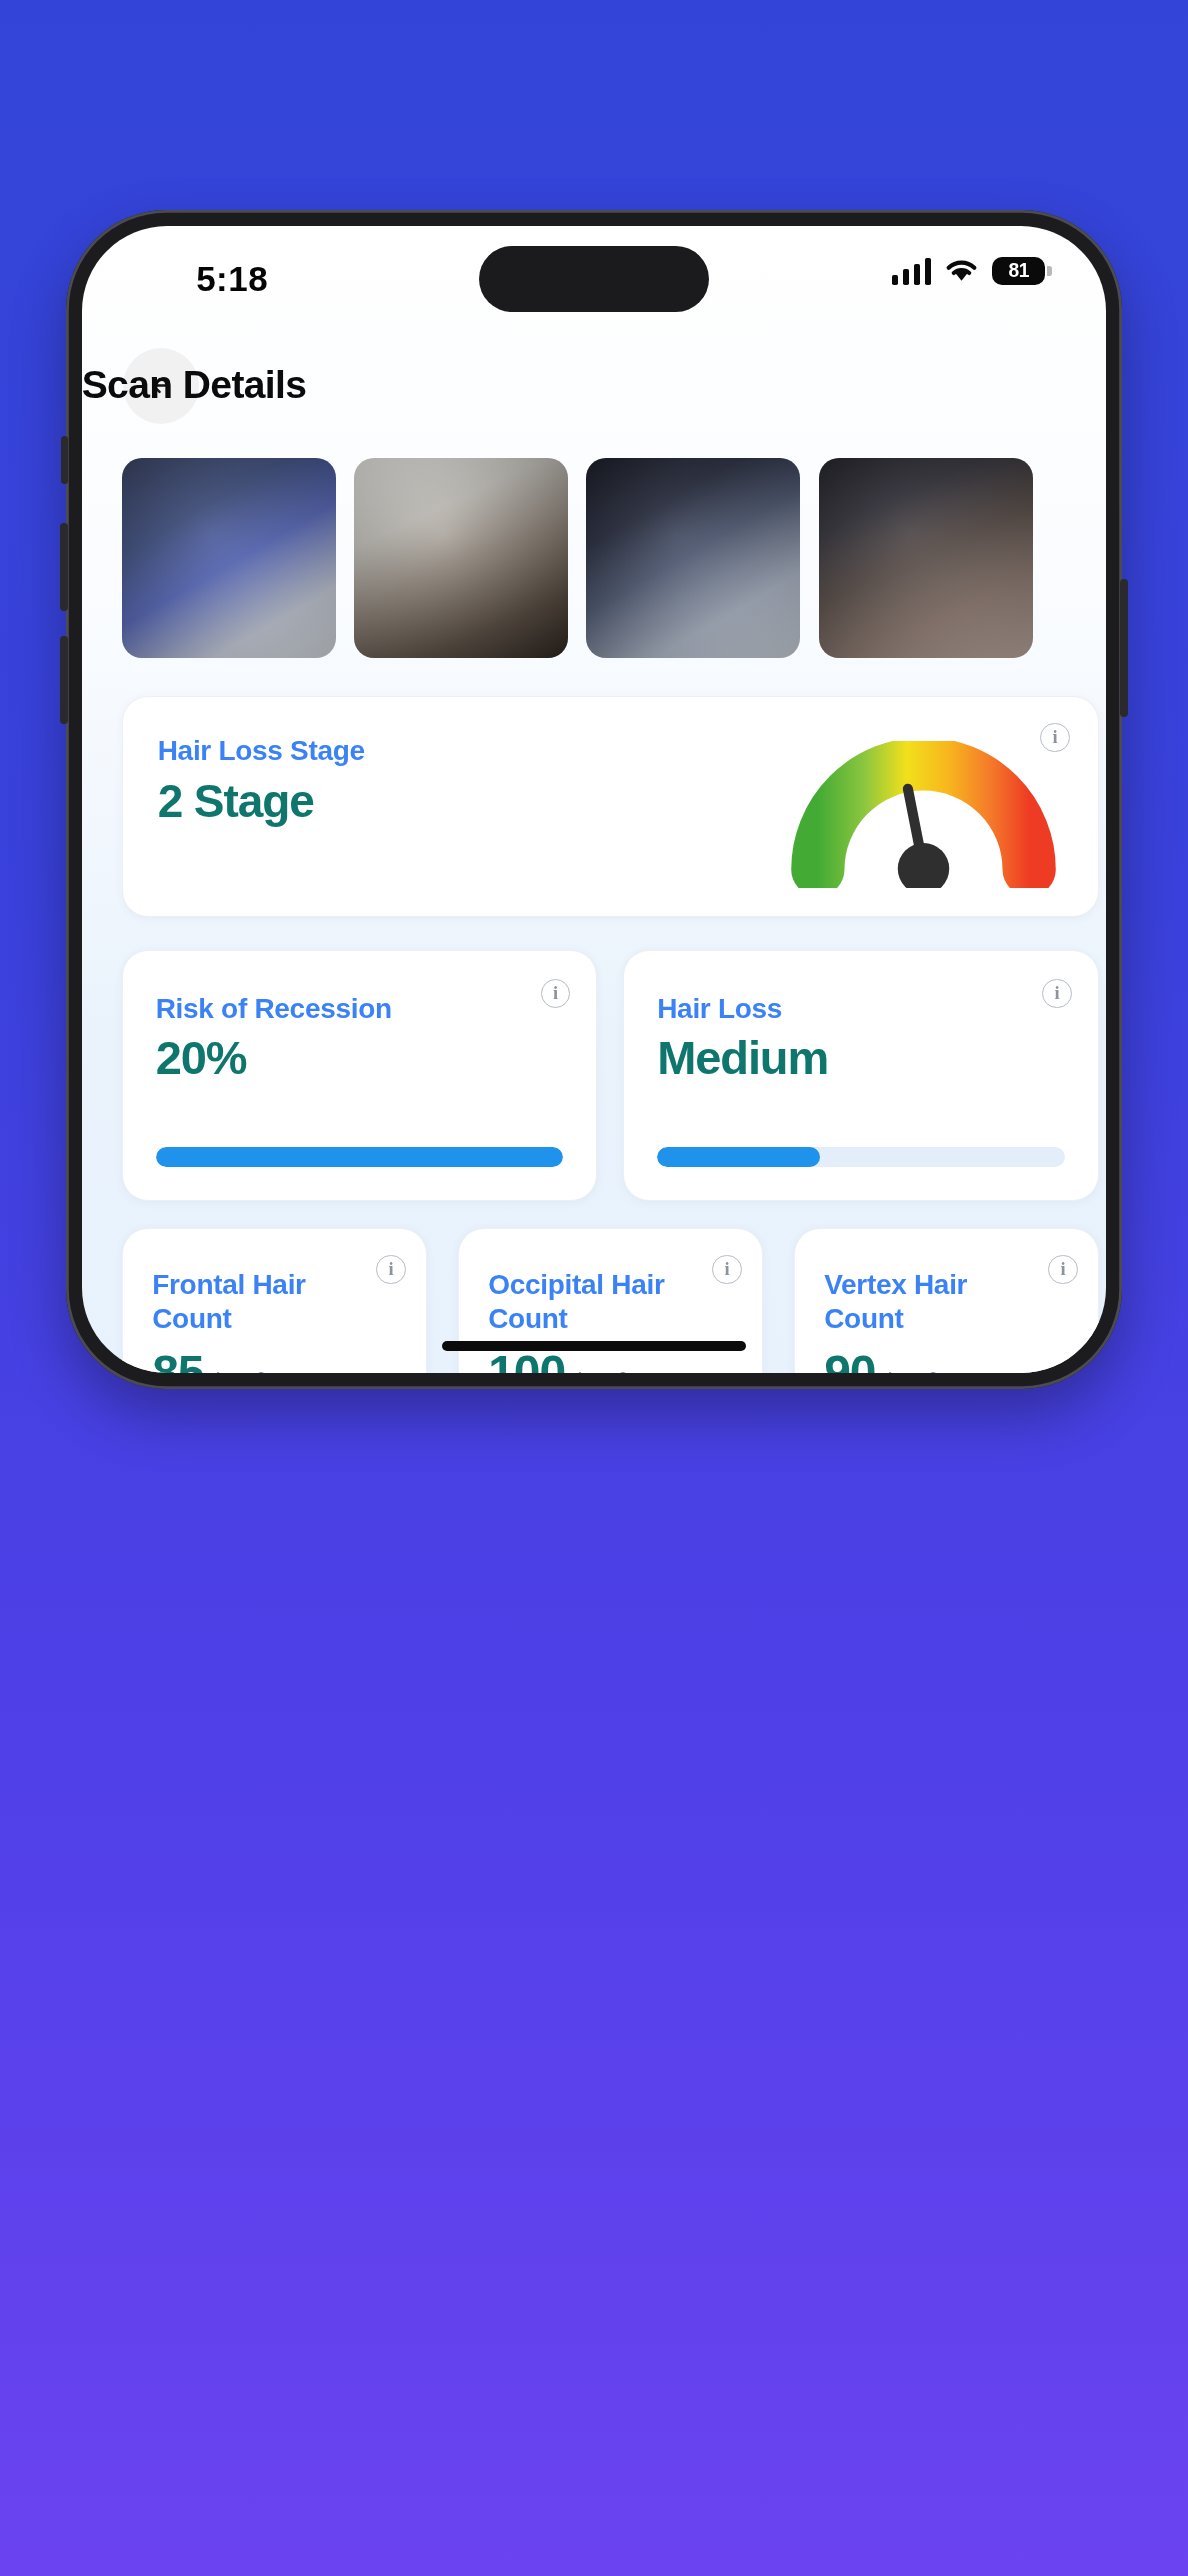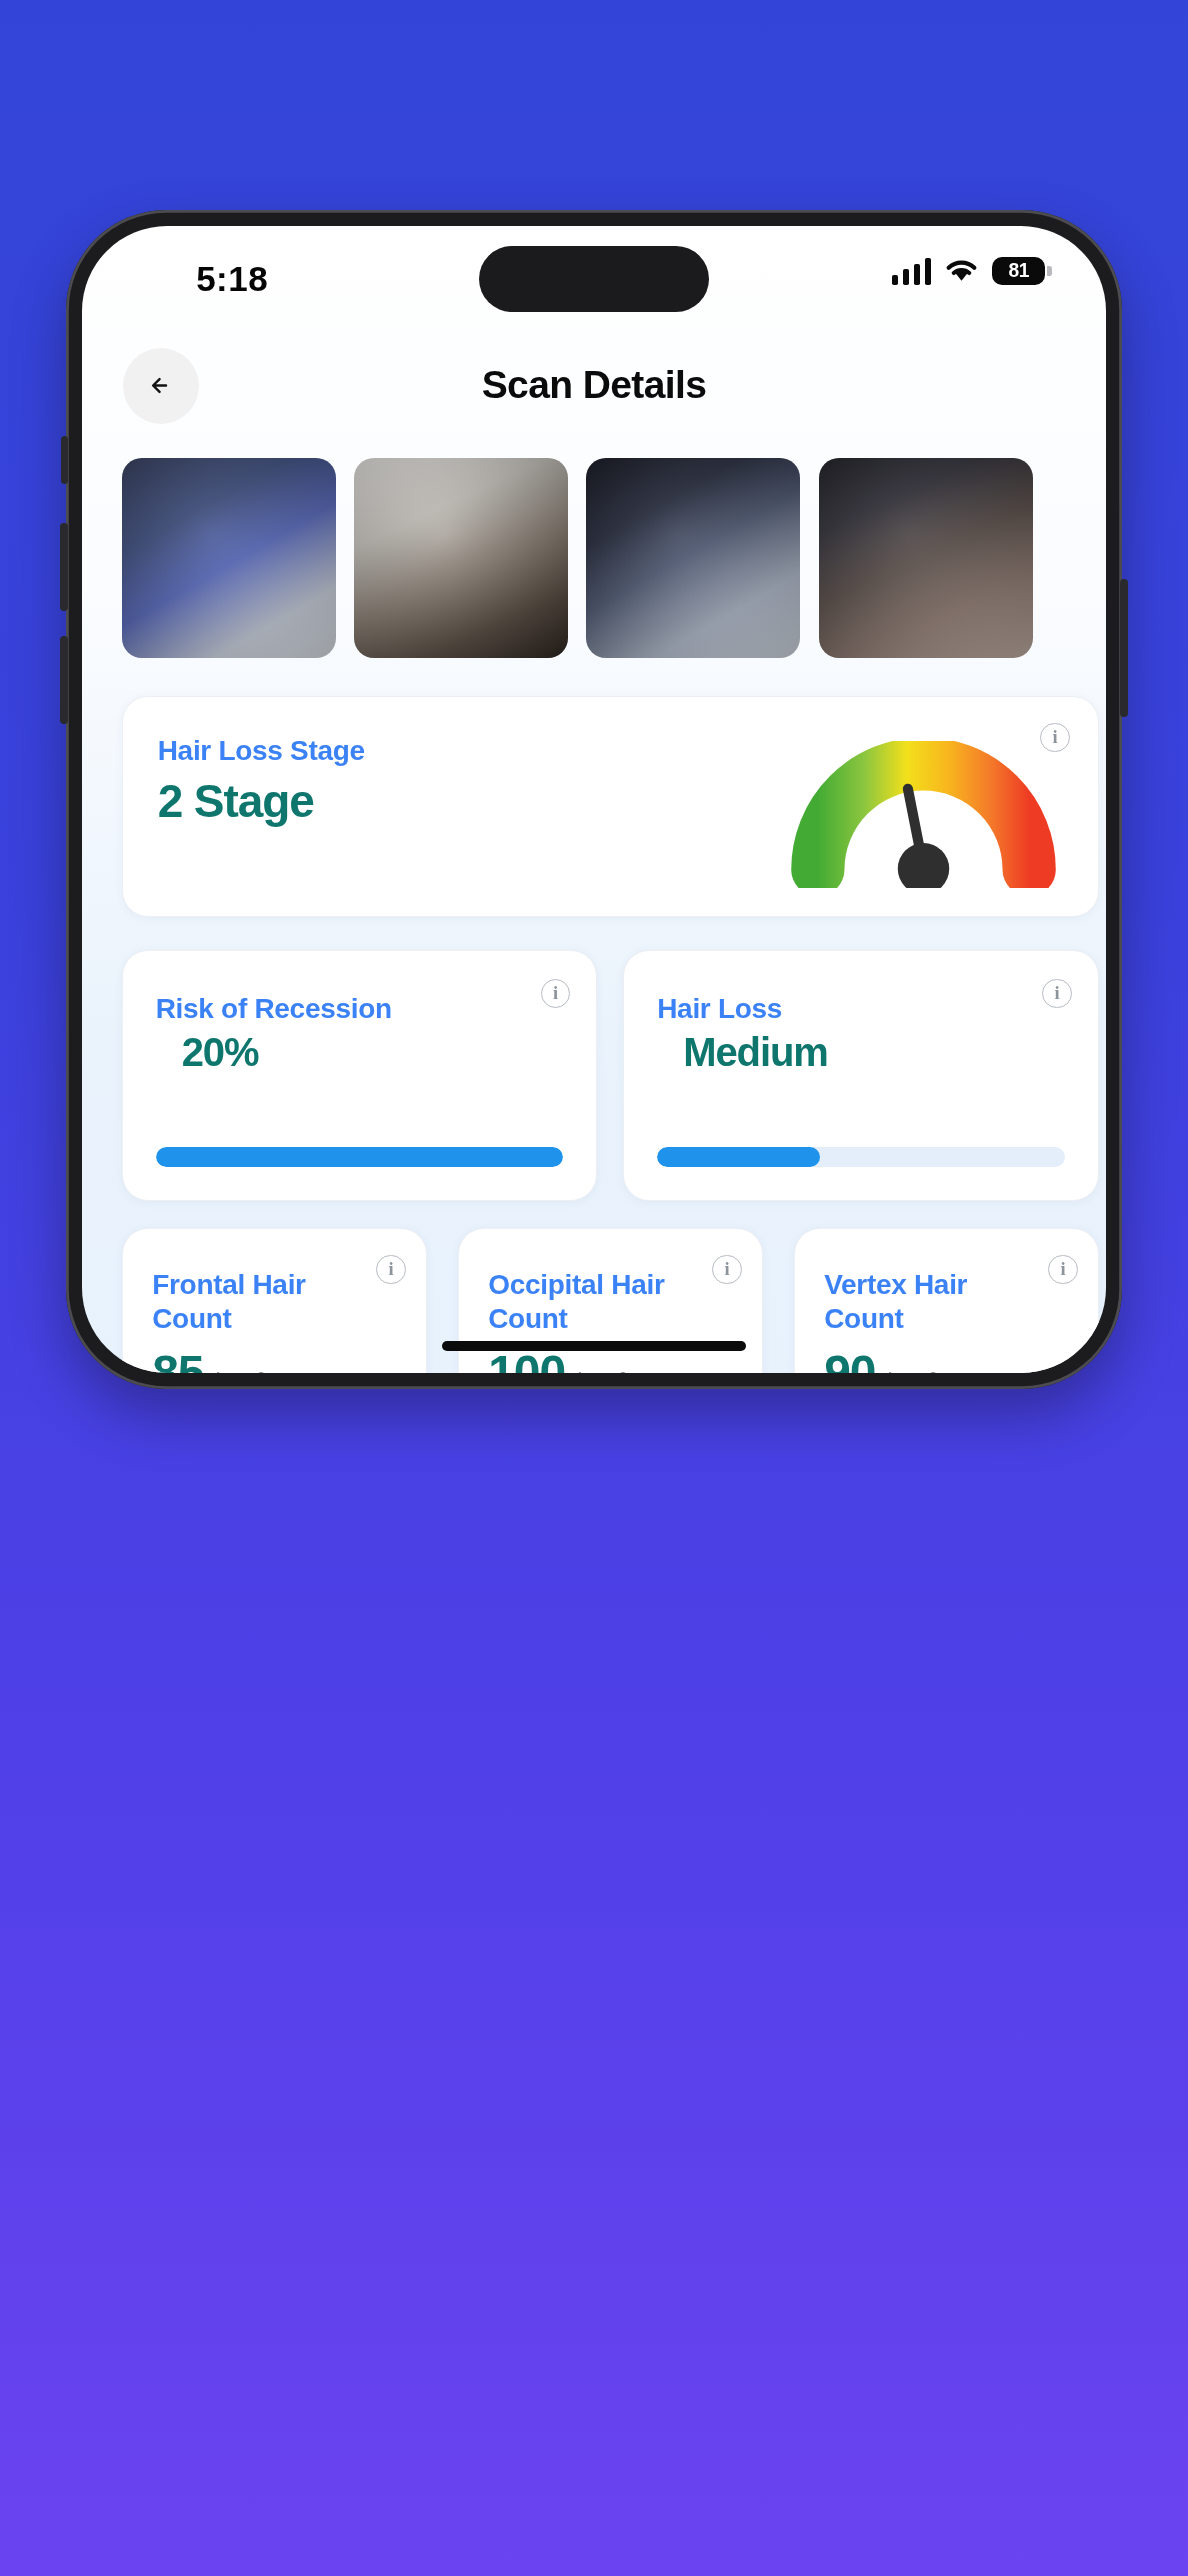--- a/index.html
+++ b/index.html
@@ -62,21 +62,21 @@
                     width:4.6px; height:10px; background:#b9b9bd; border-radius:0 2.8px 2.8px 0; }
 
   
   .navbar { position:absolute; left:0; top:109px; width:100%; height:101px; }
   .back-btn {
     position:absolute; left:41px; top:13px; width:76px; height:76px;
     border-radius:50%; background:#f1f1f1;
     display:flex; align-items:center; justify-content:center;
   }
   .nav-title {
-    position:absolute; left:0; top:28px; width:100%; text-align:center;
+    position:absolute; left:0; top:28px; width:100%; text-align:left;
     font-size:39px; font-weight:bold; color:#0b0b0b; letter-spacing:-0.6px;
   }
 
   
   .thumbs { position:absolute; left:0; top:232px; width:100%;
             display:flex; gap:18.4px; padding-left:40px; }
   .thumb { width:214px; height:200px; border-radius:20px; flex:0 0 auto;
            overflow:hidden; position:relative; }
   .t1 { background:linear-gradient(150deg,#2e3756 0%,#3a4a7a 30%,#5566b8 52%,#c8cfdc 78%,#dfe4ea 100%); }
   .t2 { background:linear-gradient(155deg,#d8d6d2 0%,#bfbcb6 30%,#8a7f74 55%,#55493f 78%,#2e2620 100%); }
@@ -102,21 +102,21 @@
   .stage-card .card-label { position:absolute; left:35px; top:37px; }
   .stage-card .card-value { position:absolute; left:35px; top:77px; font-size:46px; }
   .stage-card .info-icon  { right:28px; top:26px; }
   .gauge { position:absolute; right:41px; top:44px; width:267px; height:147px; }
 
   
   .row2 { position:absolute; left:40px; top:724px; width:977px; height:251px;
           display:flex; gap:26px; }
   .row2 .card { flex:1; }
   .row2 .card-label { position:absolute; left:33px; top:41px; }
-  .row2 .card-value { position:absolute; left:33px; top:79px; font-size:40px;margin-left:26px; }
+  .row2 .card-value { position:absolute; left:33px; top:79px; font-size:47px; }
   .row2 .info-icon  { right:26px; top:28px; }
   .row2 .track { position:absolute; left:33px; right:33px; bottom:33px; }
 
   
   .row3 { position:absolute; left:40px; top:1002px; width:977px; height:272px;
           display:flex; gap:31px; }
   .row3 .card { flex:1; }
   .row3 .card-label { position:absolute; left:29.5px; top:39px; right:52px; }
   .row3 .info-icon  { right:20px; top:26px; }
   .val-row { position:absolute; left:29.5px; top:116px; display:flex; align-items:baseline; gap:9.2px; }

